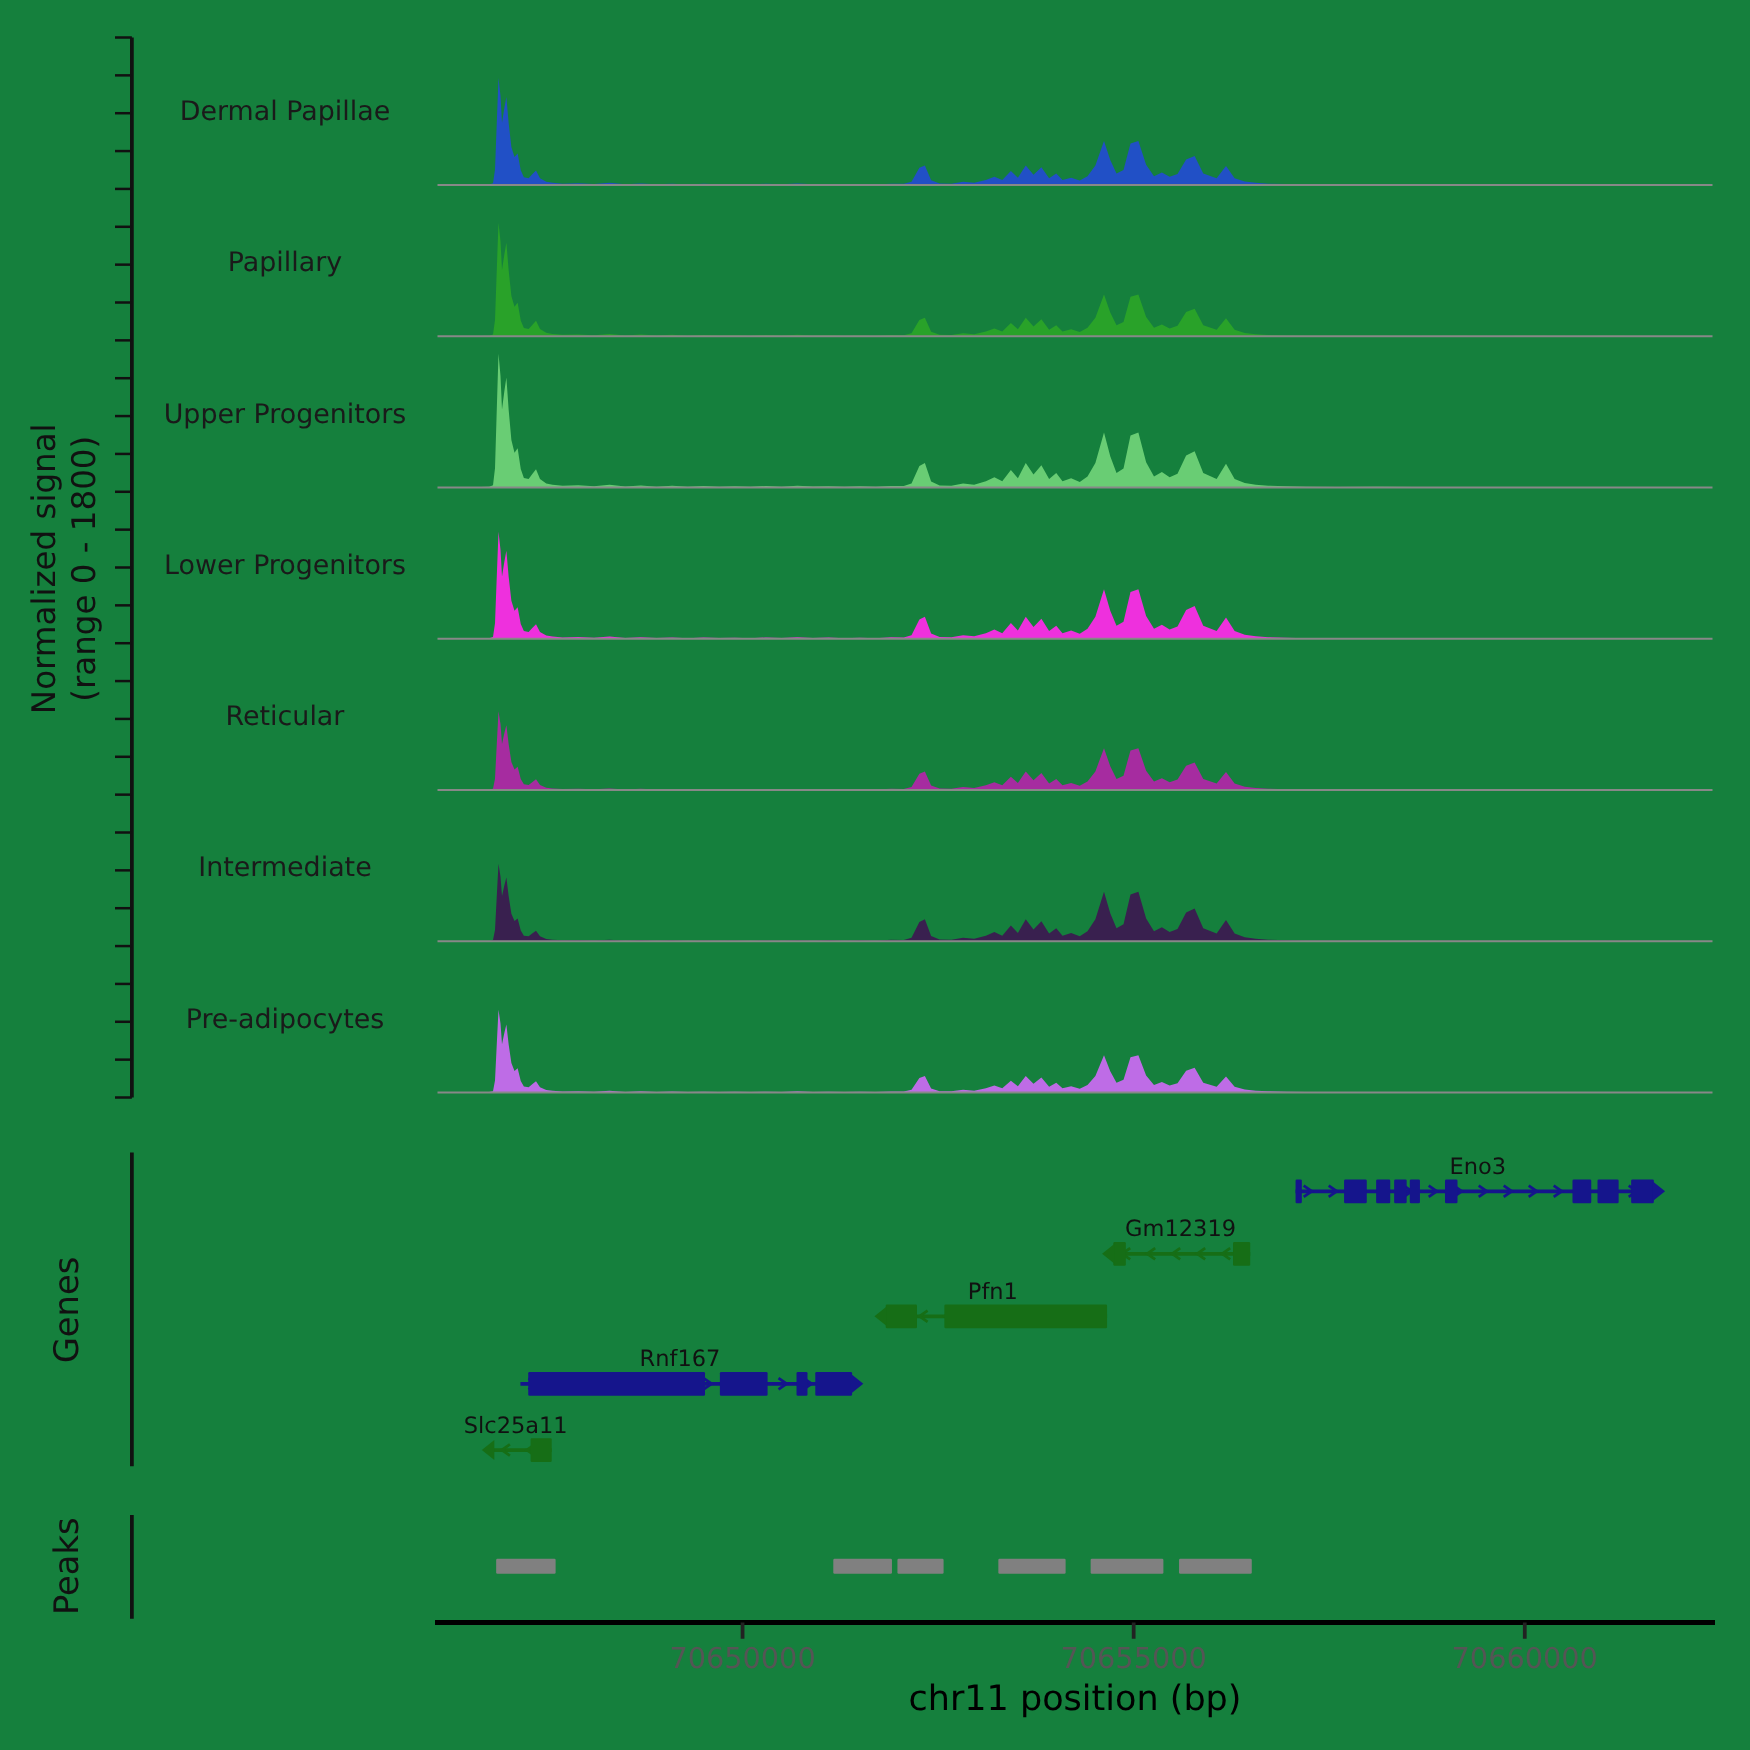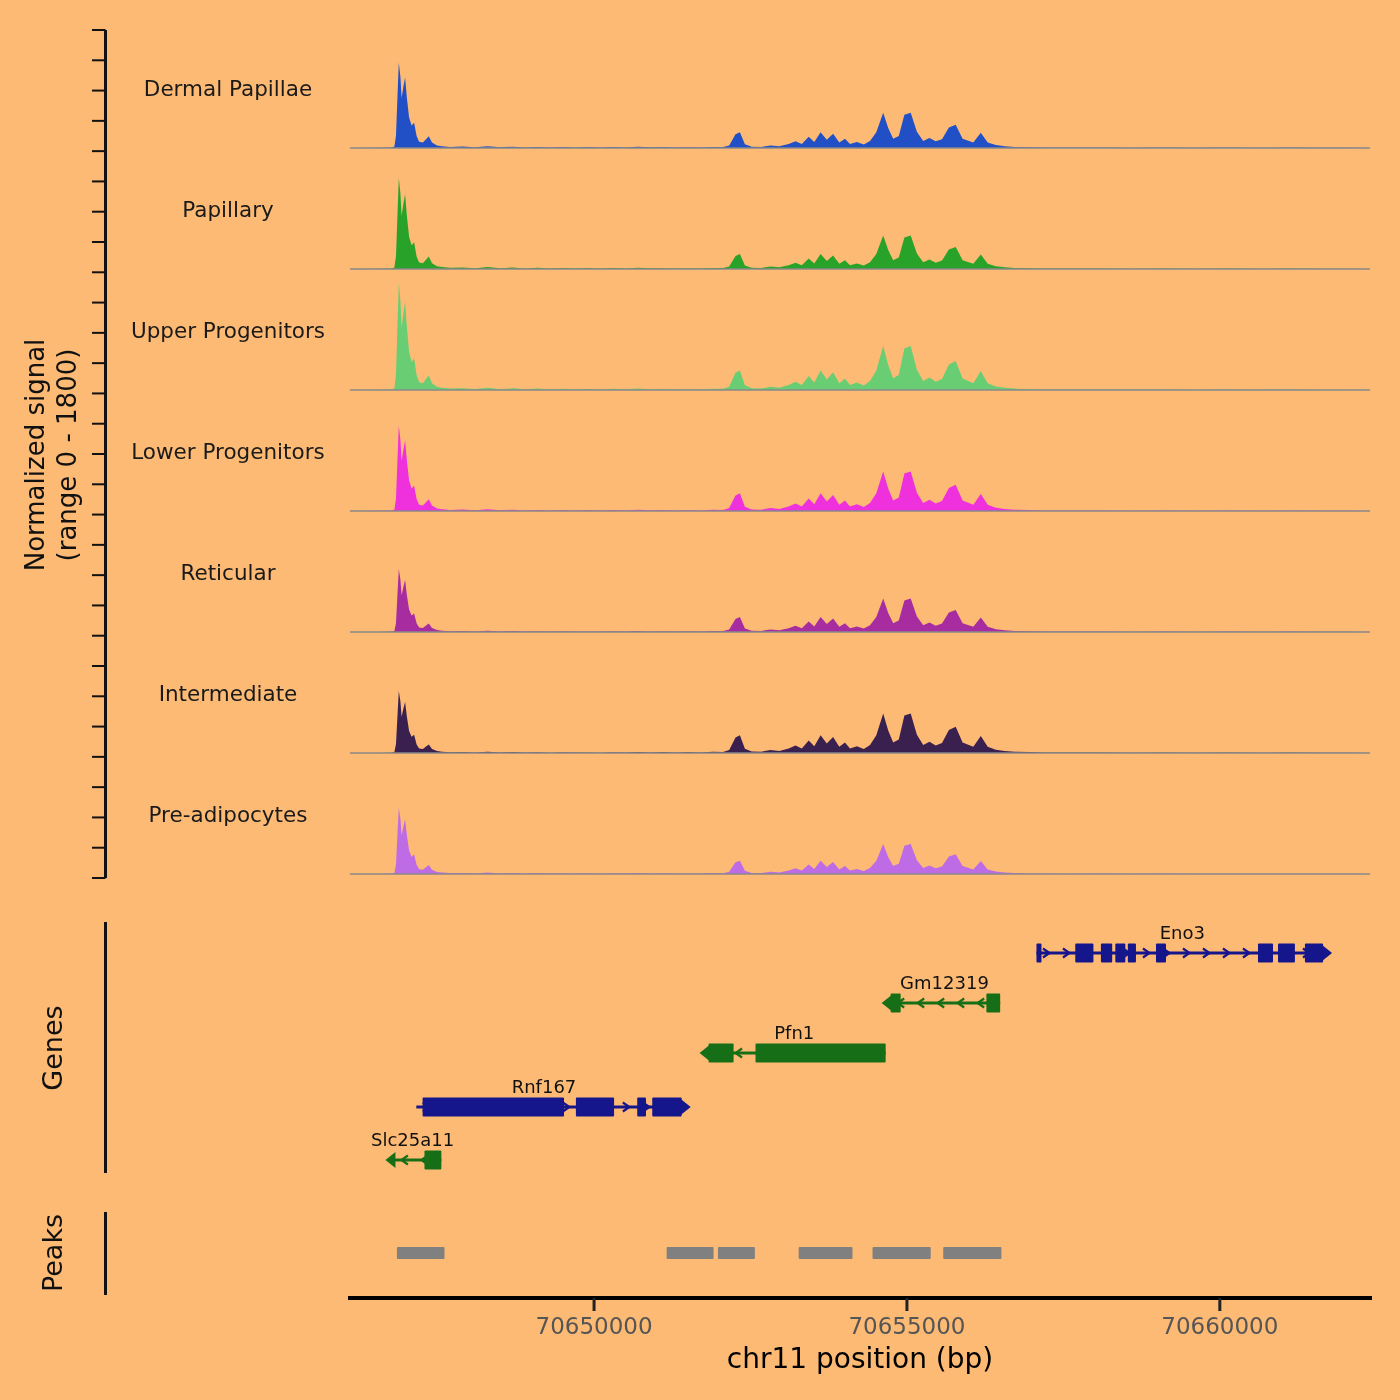--- a/index.html
+++ b/index.html
@@ -1,16 +1,16 @@
 <!DOCTYPE html>
 <html><head>
 <meta charset="utf-8">
 <style>
   html,body{margin:0;padding:0;background:#ffffff;}
-  .fig{position:relative;width:1400px;height:1400px;background:#fdba74;
+  .fig{position:relative;width:1400px;height:1400px;background:#15803d;
        font-family:"DejaVu Sans","Liberation Sans",sans-serif;overflow:hidden;}
   svg{position:absolute;left:0;top:0;}
   text{font-family:"DejaVu Sans","Liberation Sans",sans-serif;}
 </style>
 </head>
 <body>
 
 <div class="fig">
   <svg id="plot" width="1400" height="1400" viewBox="0 0 1400 1400">
 

